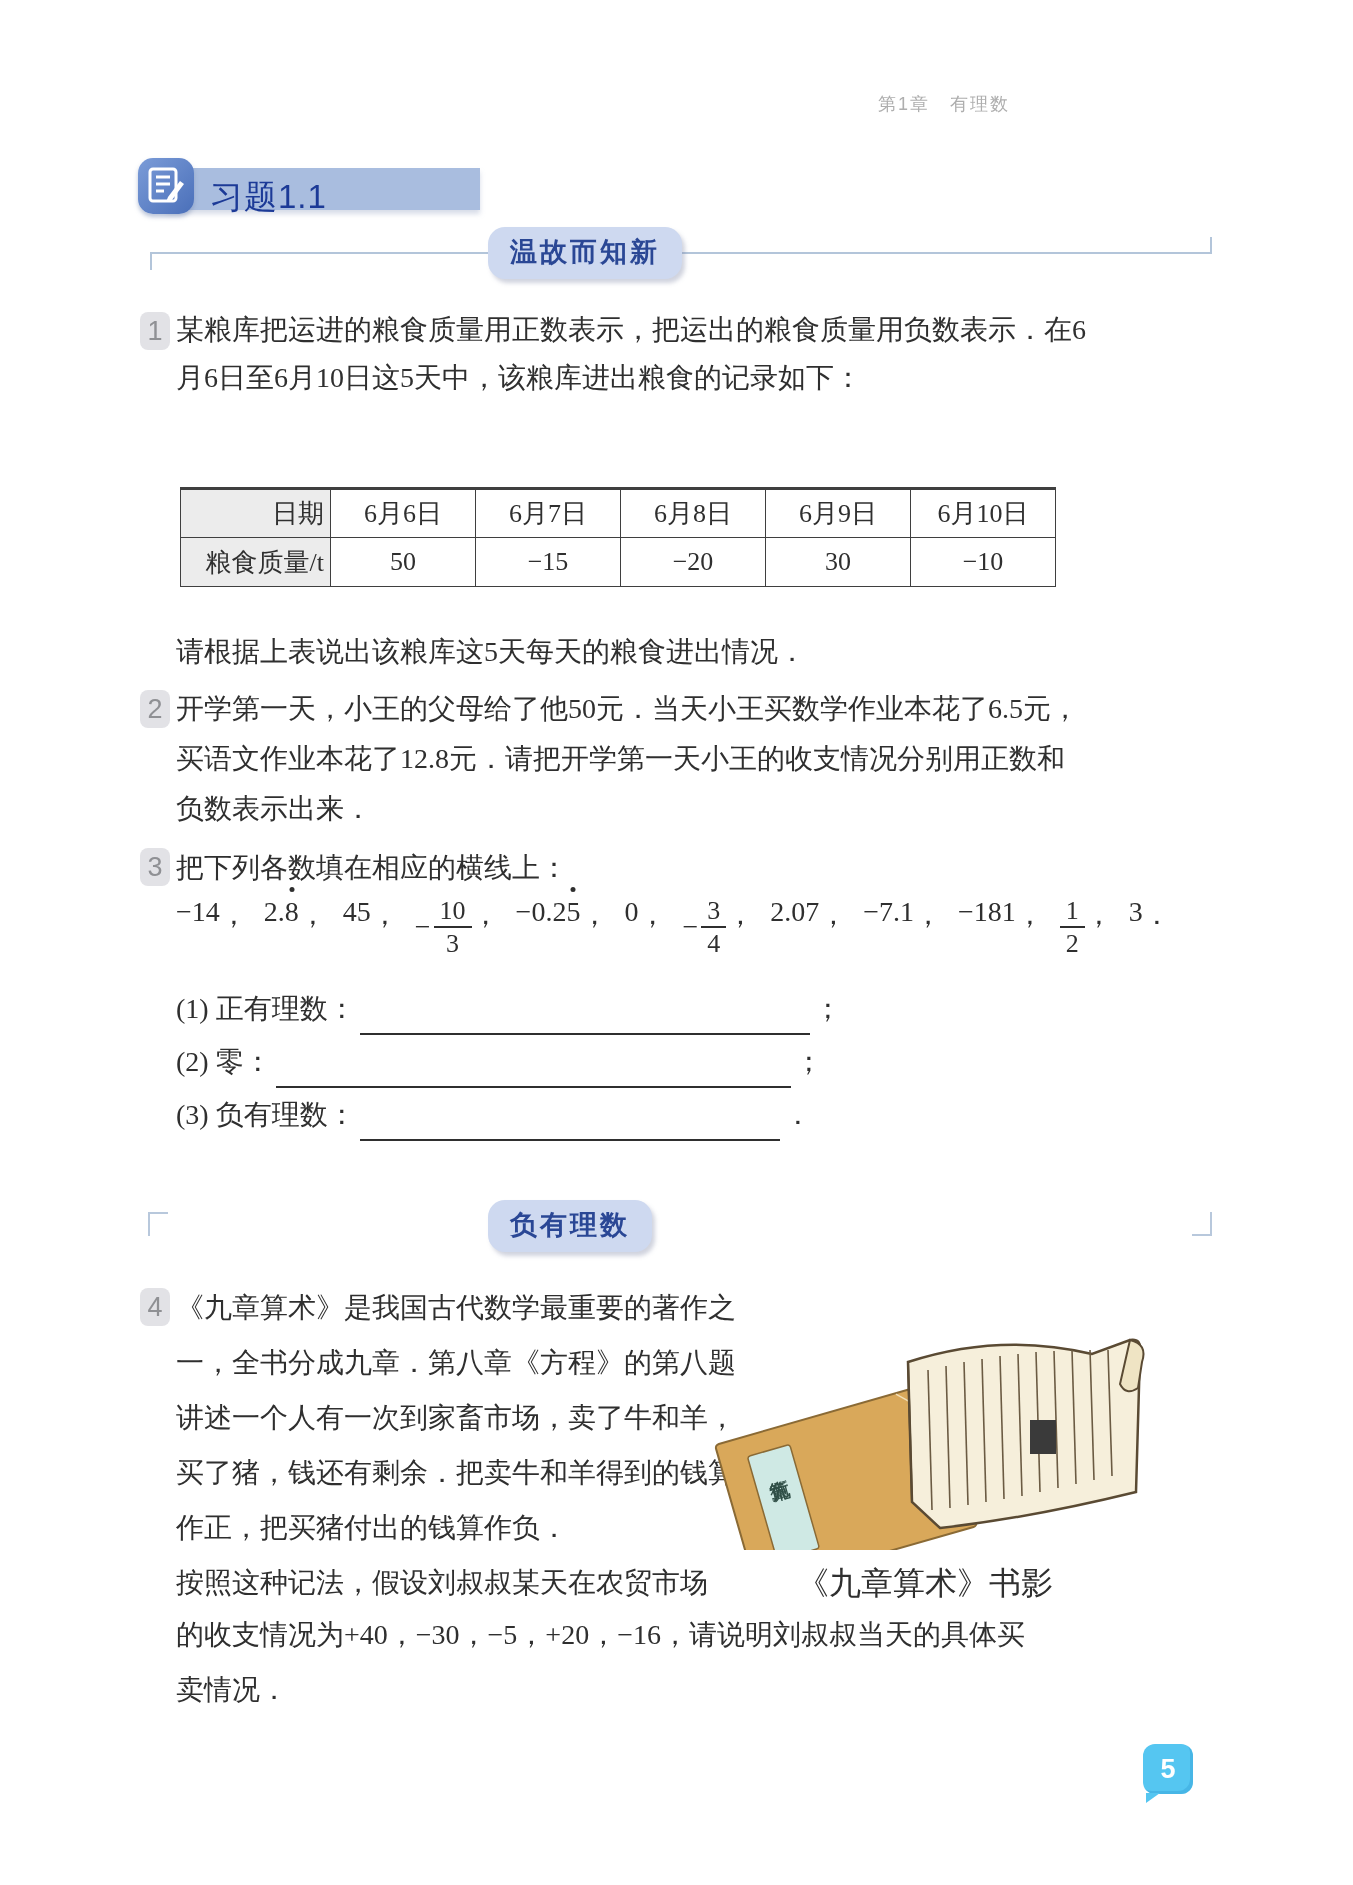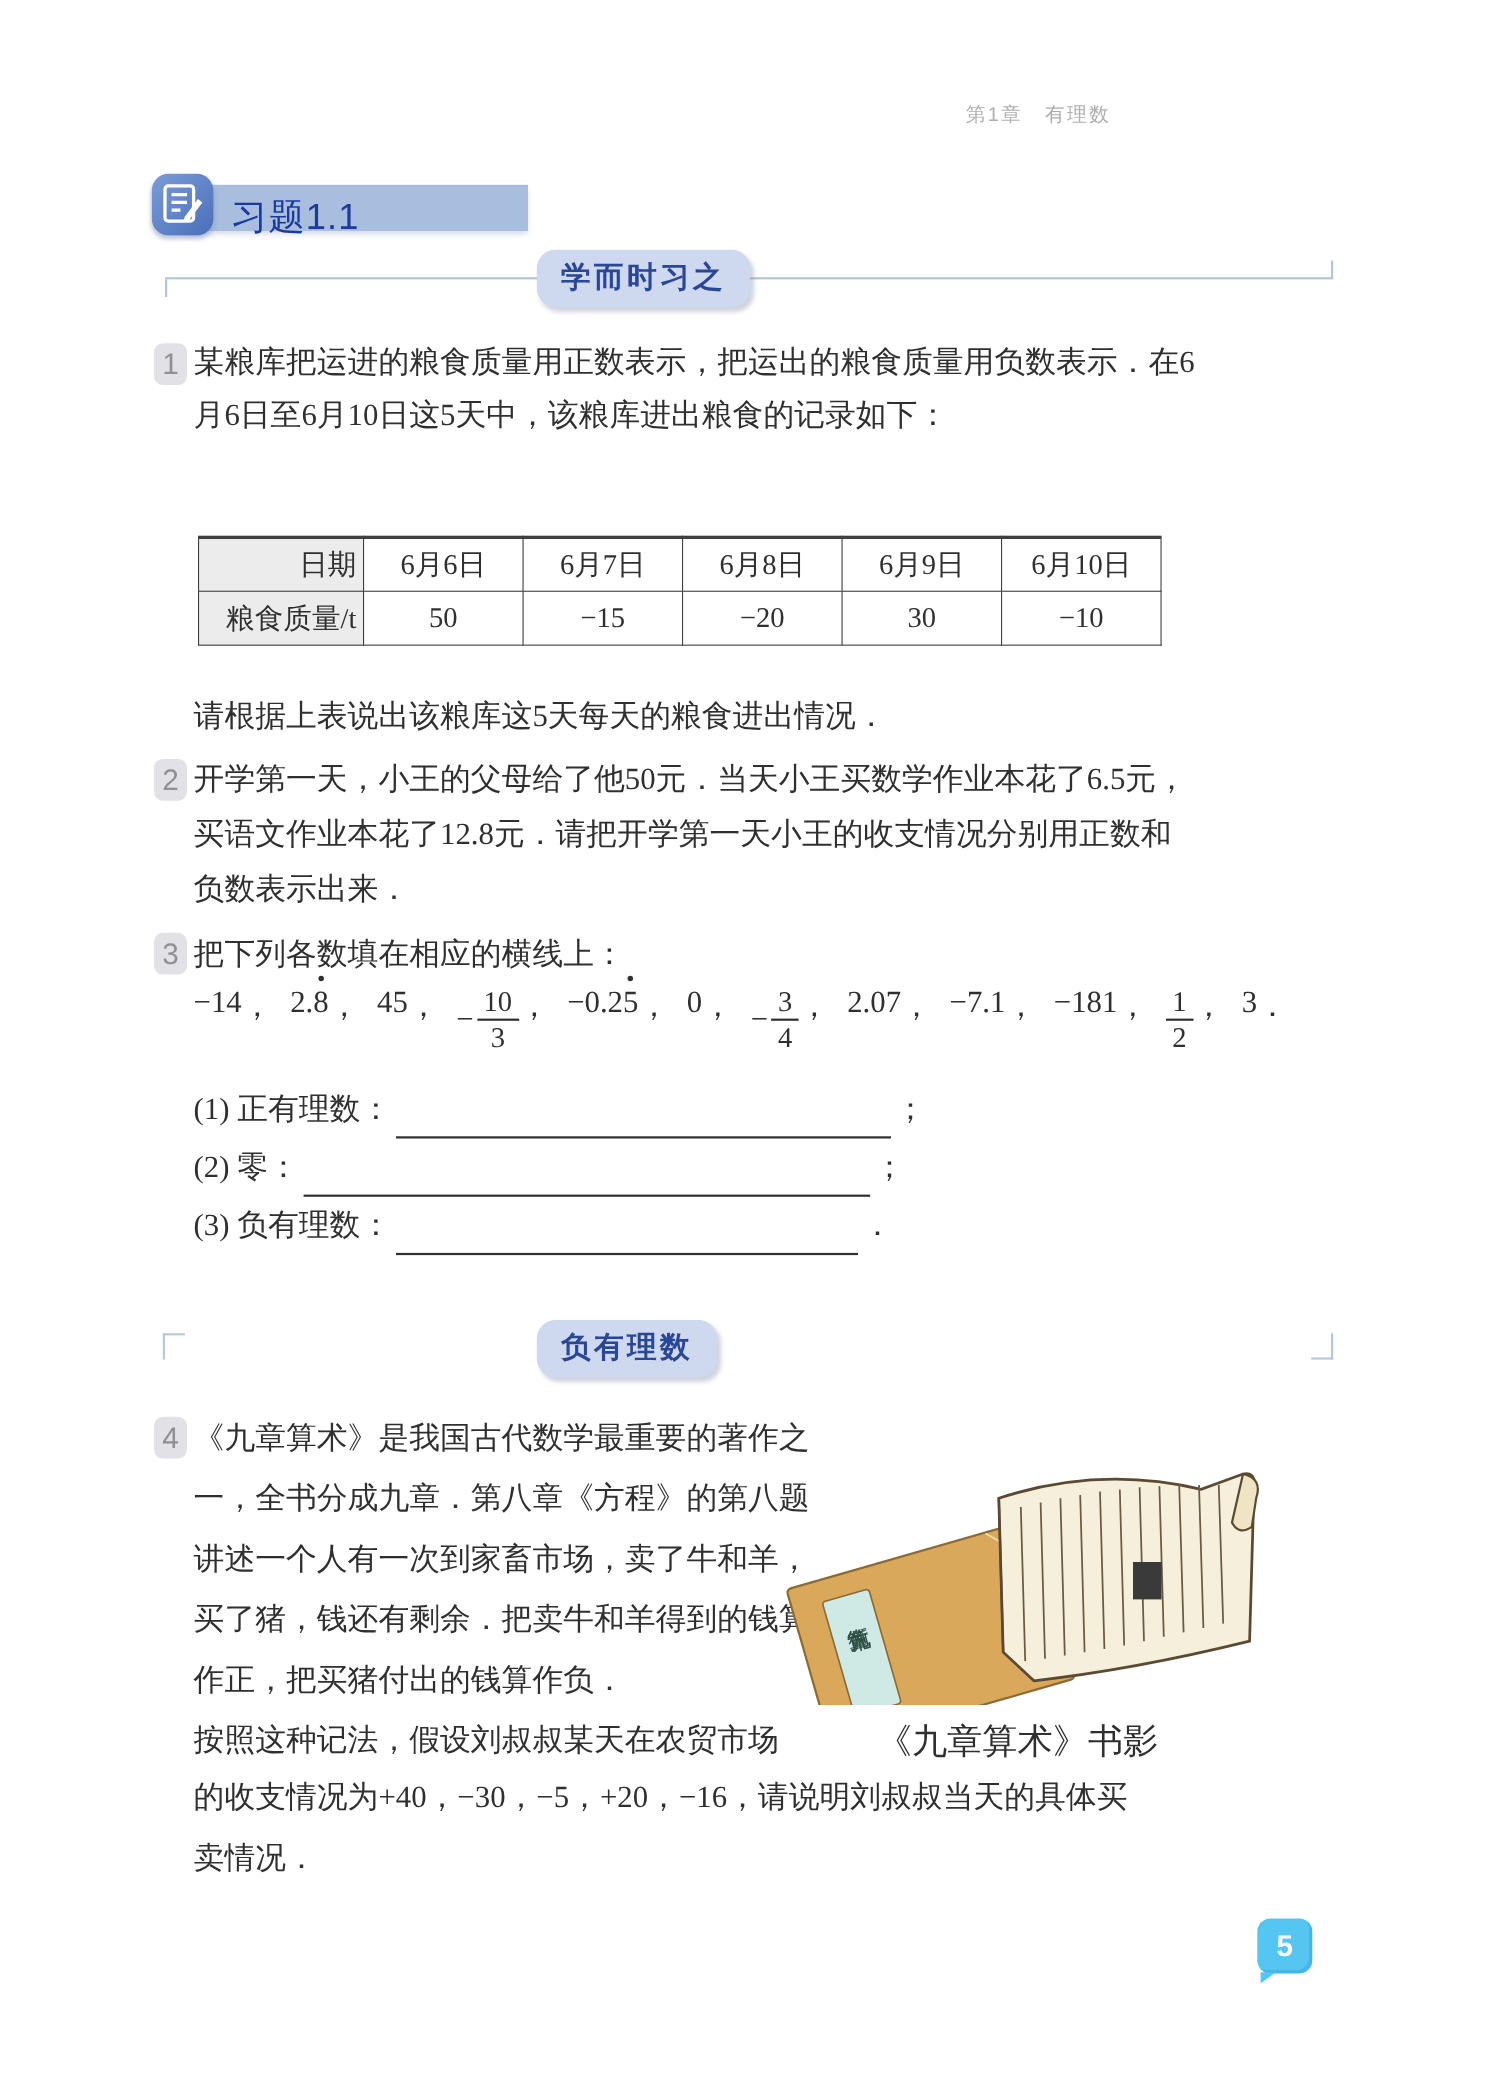--- a/index.html
+++ b/index.html
@@ -155,21 +155,21 @@
       <line x1="8" y1="24" x2="16" y2="24" stroke="#ffffff" stroke-width="3"></line>
       <polygon points="20,30 32,14 36,17 24,33 18,35" fill="#ffffff"></polygon>
     </svg>
   </div>
   <div class="title-text">习题1.1</div>
 
   <div class="banner-line">
     <span class="tick-left"></span>
     <span class="tick-right"></span>
   </div>
-  <div id="banner1" class="banner-pill">学而时习之</div>
+  <div id="banner1" class="banner-pill">温故而知新</div>
 
   <div class="badge" style="left:140px; top:312px;">1</div>
   <div id="p1-lines" class="block">
     <div class="textline">某粮库把运进的粮食质量用正数表示，把运出的粮食质量用负数表示．在6</div>
     <div class="textline">月6日至6月10日这5天中，该粮库进出粮食的记录如下：</div>
   </div>
 
   <table id="grain-table">
     <tbody>
         <tr>

